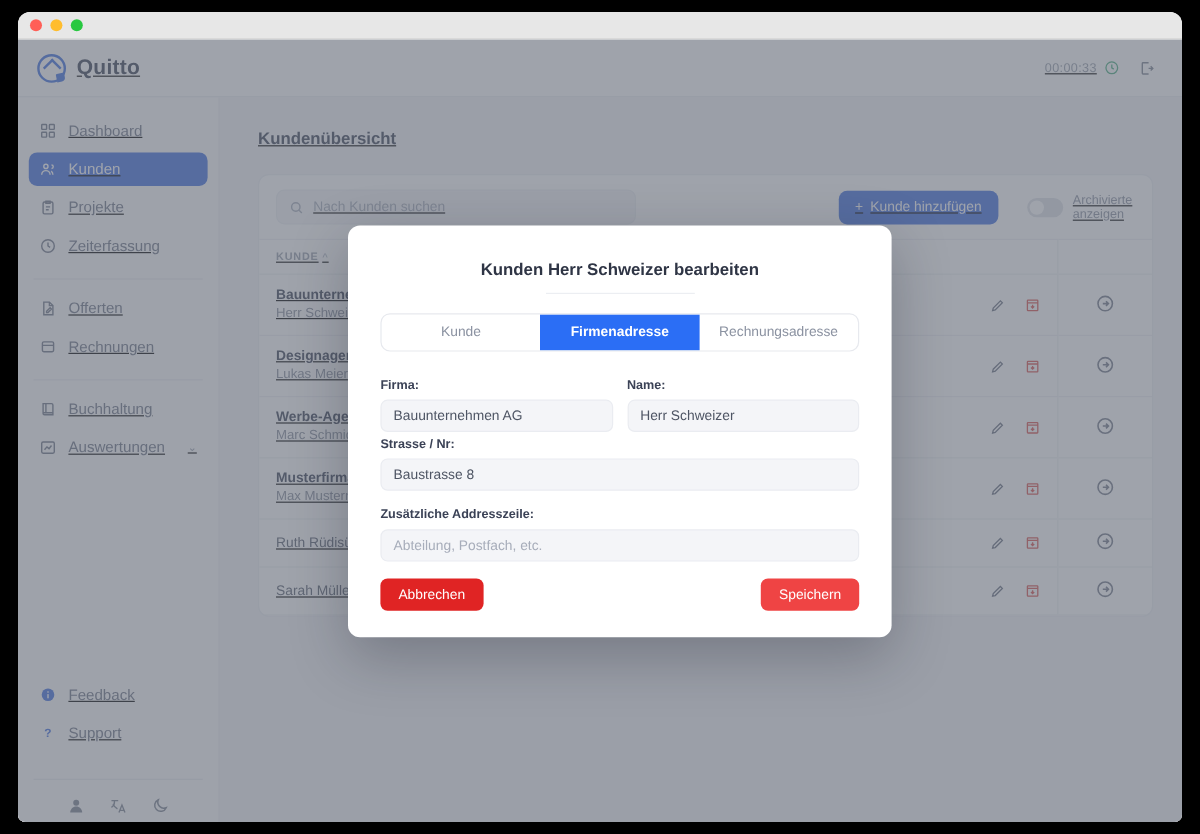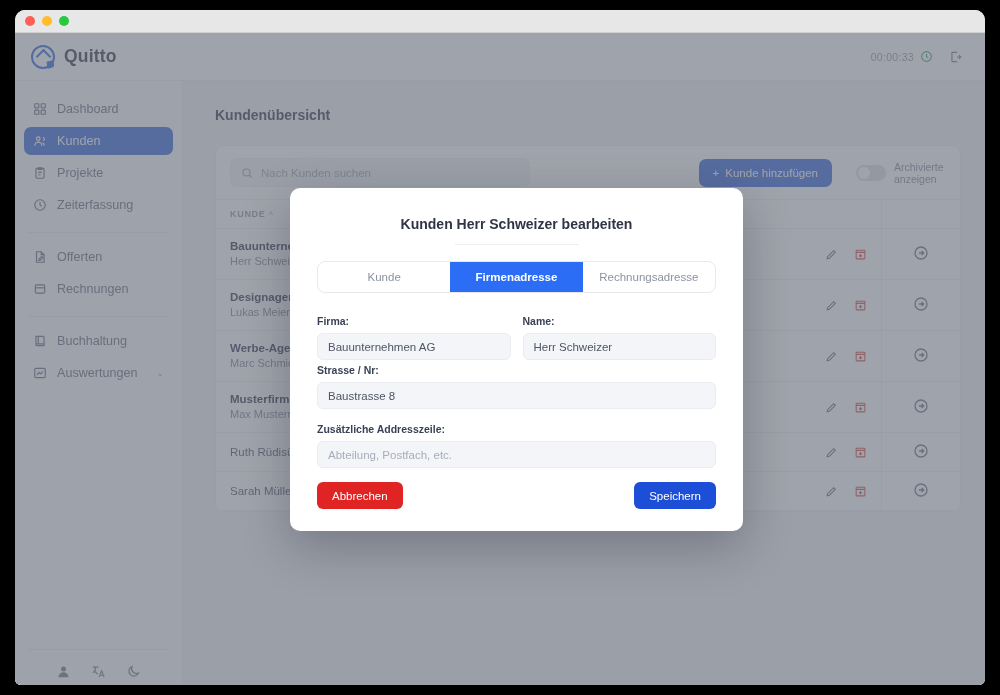--- a/index.html
+++ b/index.html
@@ -37,20 +37,21 @@
   .dot.red { background: #ff5f57; }
   .dot.yellow { background: #ffbd2e; }
   .dot.green { background: #28c840; }
 
   
   .app {
     position: relative;
     width: 970px;
     height: 653px;
     background: #f3f4f7;
+    text-decoration: underline;
   }
   
   .app::after {
     content: "";
     position: absolute; inset: 0;
     background: rgba(100,106,120,.62);
     z-index: 40;
     pointer-events: none;
   }
 
@@ -295,21 +296,21 @@
   .col-plz { width: 93px; flex: none; }
   .col-ort { flex: 1; }
   .modal-actions { display: flex; align-items: center; }
   .btn {
     border: none; font-family: inherit;
     font-size: 11.5px; color: #fff;
     height: 27px; border-radius: 6px;
     padding: 0 15px;
   }
   .btn-cancel { background: #e02424; }
-  .btn-save { background: #1d4ed8; margin-left: auto; text-align: right; }
+  .btn-save { background: #ef4444; margin-left: auto; text-align: right; }
 </style>
 </head>
 <body>
 
 <div id="root">
   <div class="window">
 
     <div class="titlebar">
       <span class="dot red"></span>
       <span class="dot yellow"></span>
@@ -415,20 +416,36 @@
                 <rect x="3" y="4" width="18" height="16" rx="2"></rect>
                   <path d="M7 15l3.5-4 3 2.5L17 9"></path>
               </svg>
               <span>Auswertungen</span>
               <span class="nav-caret">⌄</span>
             </div>
           </div>
 
           <div class="sidebar-spacer"></div>
 
+          <div class="sidebar-bottom">
+            <div class="nav-item">
+              <svg class="ico" viewBox="0 0 24 24" fill="#3f6ee0">
+                <circle cx="12" cy="12" r="9"></circle>
+                  <rect x="11" y="7" width="2" height="2" fill="#fff"></rect>
+                  <rect x="11" y="11" width="2" height="6" fill="#fff"></rect>
+              </svg>
+              <span>Feedback</span>
+            </div>
+            <div class="nav-item">
+              <svg class="ico" viewBox="0 0 24 24">
+                <text x="12" y="18" font-size="17" font-weight="700" fill="#3f6ee0" text-anchor="middle" font-family="Liberation Sans, sans-serif">?</text>
+              </svg>
+              <span>Support</span>
+            </div>
+          </div>
 
           <div class="sidebar-icons">
             <svg class="ico" viewBox="0 0 24 24" fill="#7d8492">
               <circle cx="12" cy="8" r="4"></circle>
                 <path d="M4 21c0-4.4 3.6-8 8-8s8 3.6 8 8z"></path>
             </svg>
             <svg class="ico" viewBox="0 0 24 24" fill="none" stroke="#7d8492" stroke-width="1.8">
               <path d="M3 5h9M7 5v2c0 4-2 6-4 7"></path>
                 <path d="M5 10c1.5 3 4 5 6 6"></path>
                 <path d="M13 21l4-10 4 10M14.5 18h5"></path>

